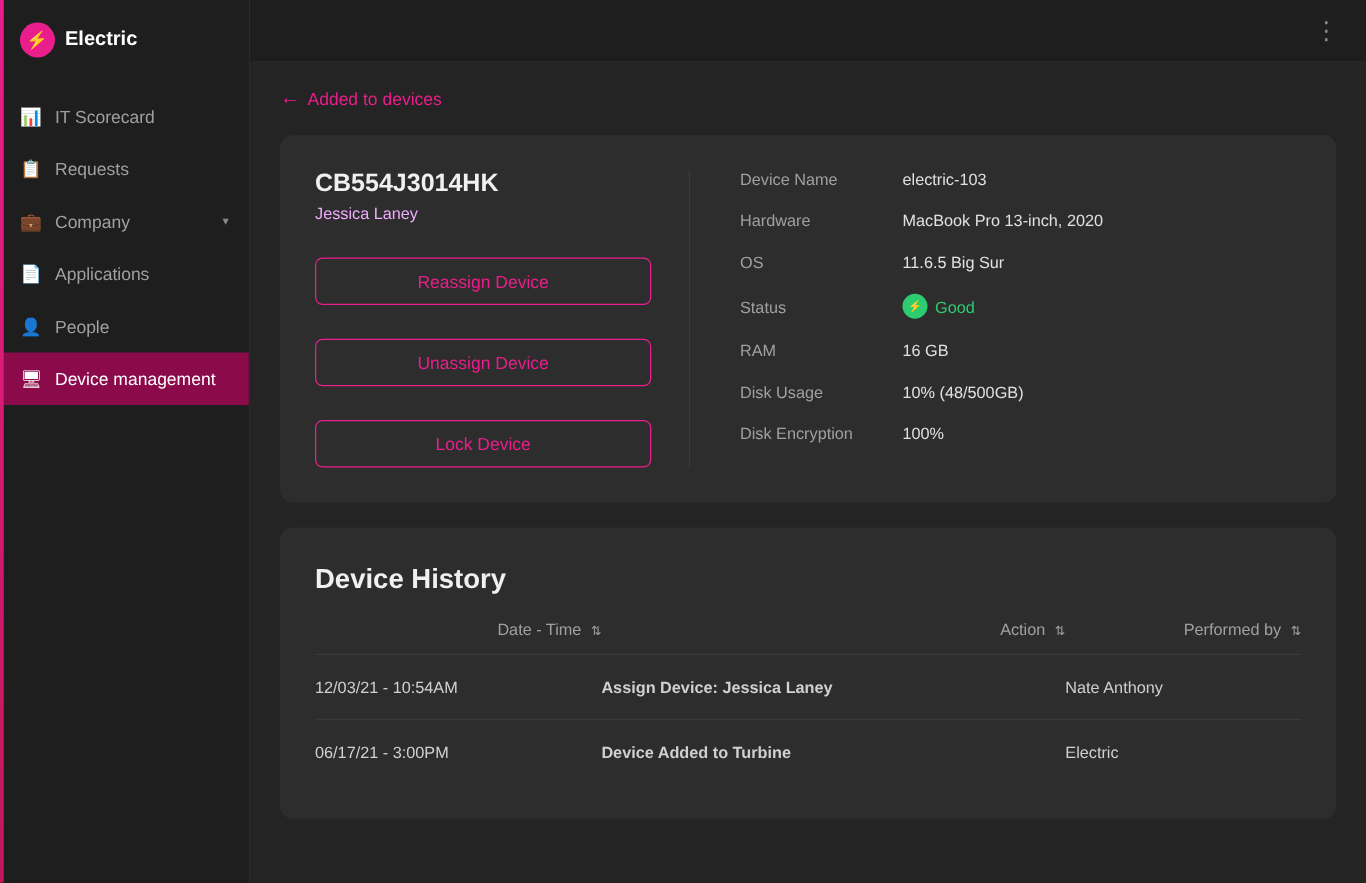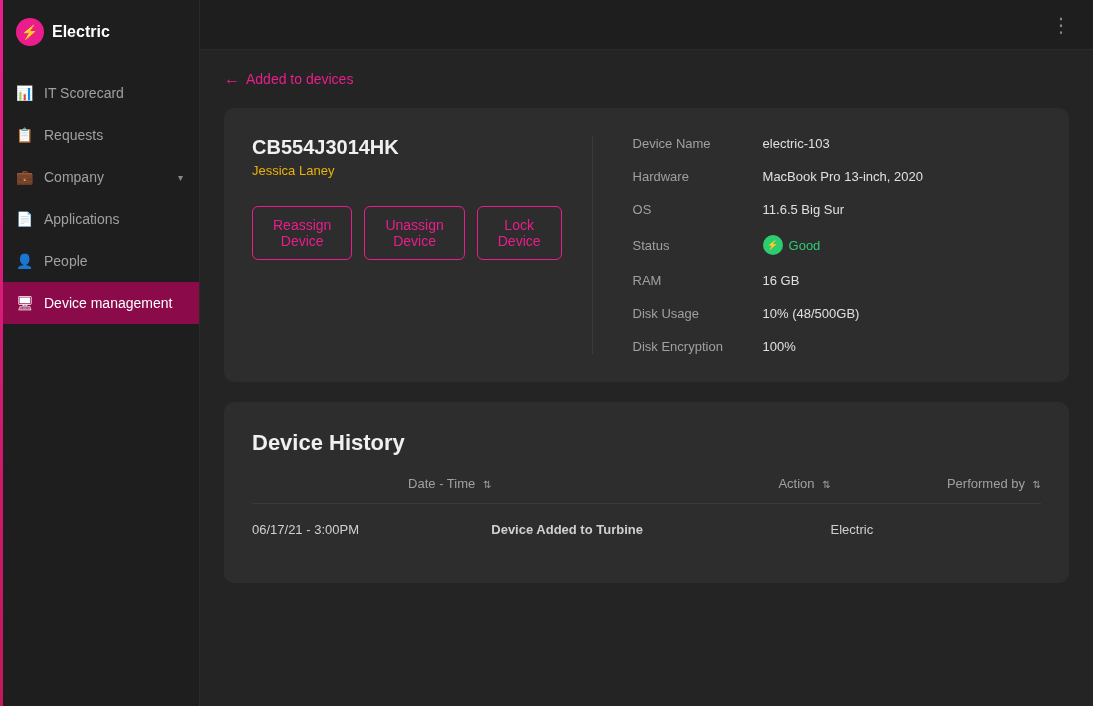--- a/index.html
+++ b/index.html
@@ -150,28 +150,28 @@
     .device-id {
       font-size: 20px;
       font-weight: 700;
       color: #f0f0f0;
     }
     .apple-icon {
       font-size: 18px;
       color: #f0f0f0;
     }
     .device-user {
-      color: #eab308;
+      color: #f0abfc;
       font-size: 13px;
       margin-bottom: 28px;
     }
     .action-buttons {
       display: flex;
-      flex-direction: row;
-      gap: 12px;
+      flex-direction: column;
+      gap: 27px;
     }
     .action-btn {
       background: transparent;
       border: 1.5px solid #e91e8c;
       color: #e91e8c;
       padding: 10px 20px;
       border-radius: 6px;
       font-size: 14px;
       cursor: pointer;
       text-align: center;
@@ -377,20 +377,25 @@
               <span>Action</span>
               <span class="sort-icon">⇅</span>
             </th>
             <th>
               <span>Performed by</span>
               <span class="sort-icon">⇅</span>
             </th>
           </tr>
         </thead>
         <tbody id="history-tbody">
+        <tr>
+      <td>12/03/21 - 10:54AM</td>
+      <td class="action-bold">Assign Device: Jessica Laney</td>
+      <td>Nate Anthony</td>
+    </tr>
             <tr>
       <td>06/17/21 - 3:00PM</td>
       <td class="action-bold">Device Added to Turbine</td>
       <td>Electric</td>
     </tr>
           </tbody>
       </table>
     </div>
   </div>
 </div>

